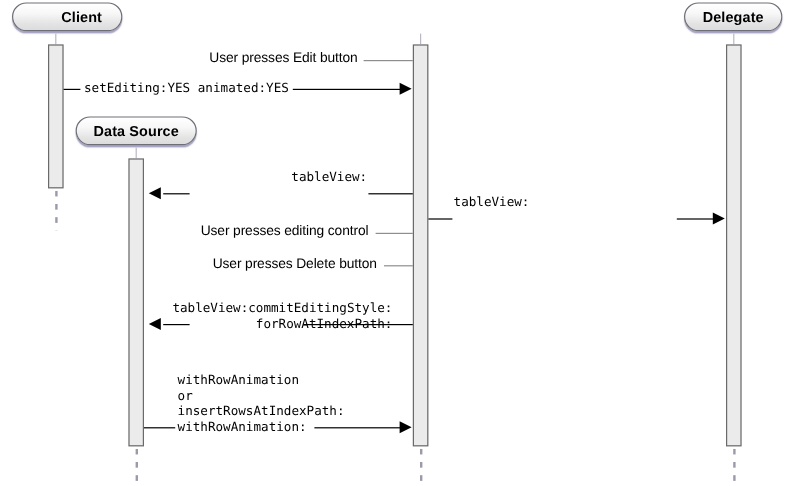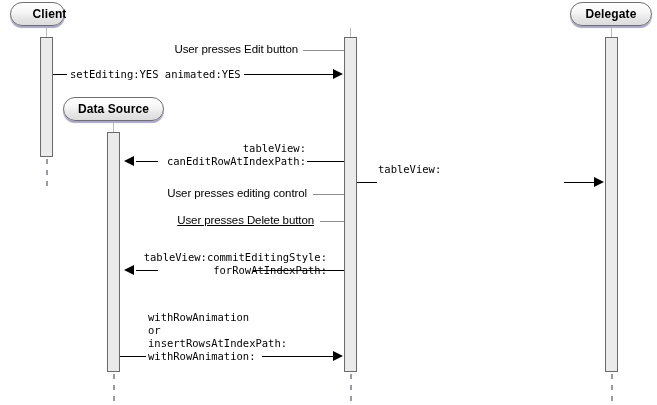--- a/index.html
+++ b/index.html
@@ -103,21 +103,21 @@
   }
   .msg-label.align-right {
     text-align: right;
   }
 </style>
 </head>
 <body>
 
 <div id="diagram">
 
-  <div class="participant" style="left:10px; top:2px; width:55px;padding-left:24px;">
+  <div class="participant" style="left:10px; top:2px; width:92px;padding-left:24px;">
     <span class="plabel">Client</span>
   </div>
 
   <div class="participant" style="left:63px; top:97px; width:101px;">
     <span class="plabel">Data Source</span>
   </div>
 
 
   <div class="participant" style="left:570px; top:2px; width:82px;">
     <span class="plabel">Delegate</span>
@@ -142,34 +142,33 @@
   <div class="lifeline-dashed" style="left:611px; top:374px; height:29px;"></div>
 
   <div class="msg-label sans align-right" style="left:118px; top:43px; width:180px;">User presses Edit button</div>
   <div class="msg-line gray" style="left:303px; top:50px; width:41px;"></div>
 
   <div class="msg-line" style="left:53px; top:74px; width:281px;"></div>
   <div class="arrowhead right" style="left:333px; top:69px;"></div>
   <div class="msg-label" style="left:67px; top:68px; background:#ffffff; padding:0 3px;">setEditing:YES animated:YES</div>
 
   <div class="msg-label align-right" style="left:120px; top:142px; width:186px;">tableView:</div>
-  <div class="msg-label align-right" style="left:120px; top:155px; width:186px;">canEditRowAtIndexPath:</div>
   <div class="msg-line" style="left:136px; top:161px; width:22px;"></div>
   <div class="msg-line" style="left:307px; top:161px; width:37px;"></div>
   <div class="arrowhead left" style="left:124px; top:156px;"></div>
 
   <div class="msg-label" style="left:378px; top:163px;">tableView:</div>
   <div class="msg-line" style="left:357px; top:182px; width:20px;"></div>
   <div class="msg-line" style="left:564px; top:182px; width:31px;"></div>
   <div class="arrowhead right" style="left:594px; top:177px;"></div>
 
   <div class="msg-label sans align-right" style="left:110px; top:187px; width:197px;">User presses editing control</div>
   <div class="msg-line gray" style="left:313px; top:194px; width:31px;"></div>
 
-  <div class="msg-label sans align-right" style="left:110px; top:214px; width:204px;text-decoration:underline;">User presses Delete button</div>
+  <div class="msg-label sans align-right" style="left:110px; top:214px; width:204px;">User presses Delete button</div>
   <div class="msg-line gray" style="left:320px; top:221px; width:24px;"></div>
 
   <div class="msg-label align-right" style="left:120px; top:251px; width:207px;">tableView:commitEditingStyle:</div>
   <div class="msg-label align-right" style="left:120px; top:264px; width:207px;">forRowAtIndexPath:</div>
   <div class="msg-line" style="left:136px; top:270px; width:22px;"></div>
   <div class="msg-line" style="left:253px; top:270px; width:91px;"></div>
   <div class="arrowhead left" style="left:124px; top:265px;"></div>
 
   <div class="msg-label" style="left:148px; top:311px;">withRowAnimation</div>
   <div class="msg-label" style="left:148px; top:324px;">or</div>

